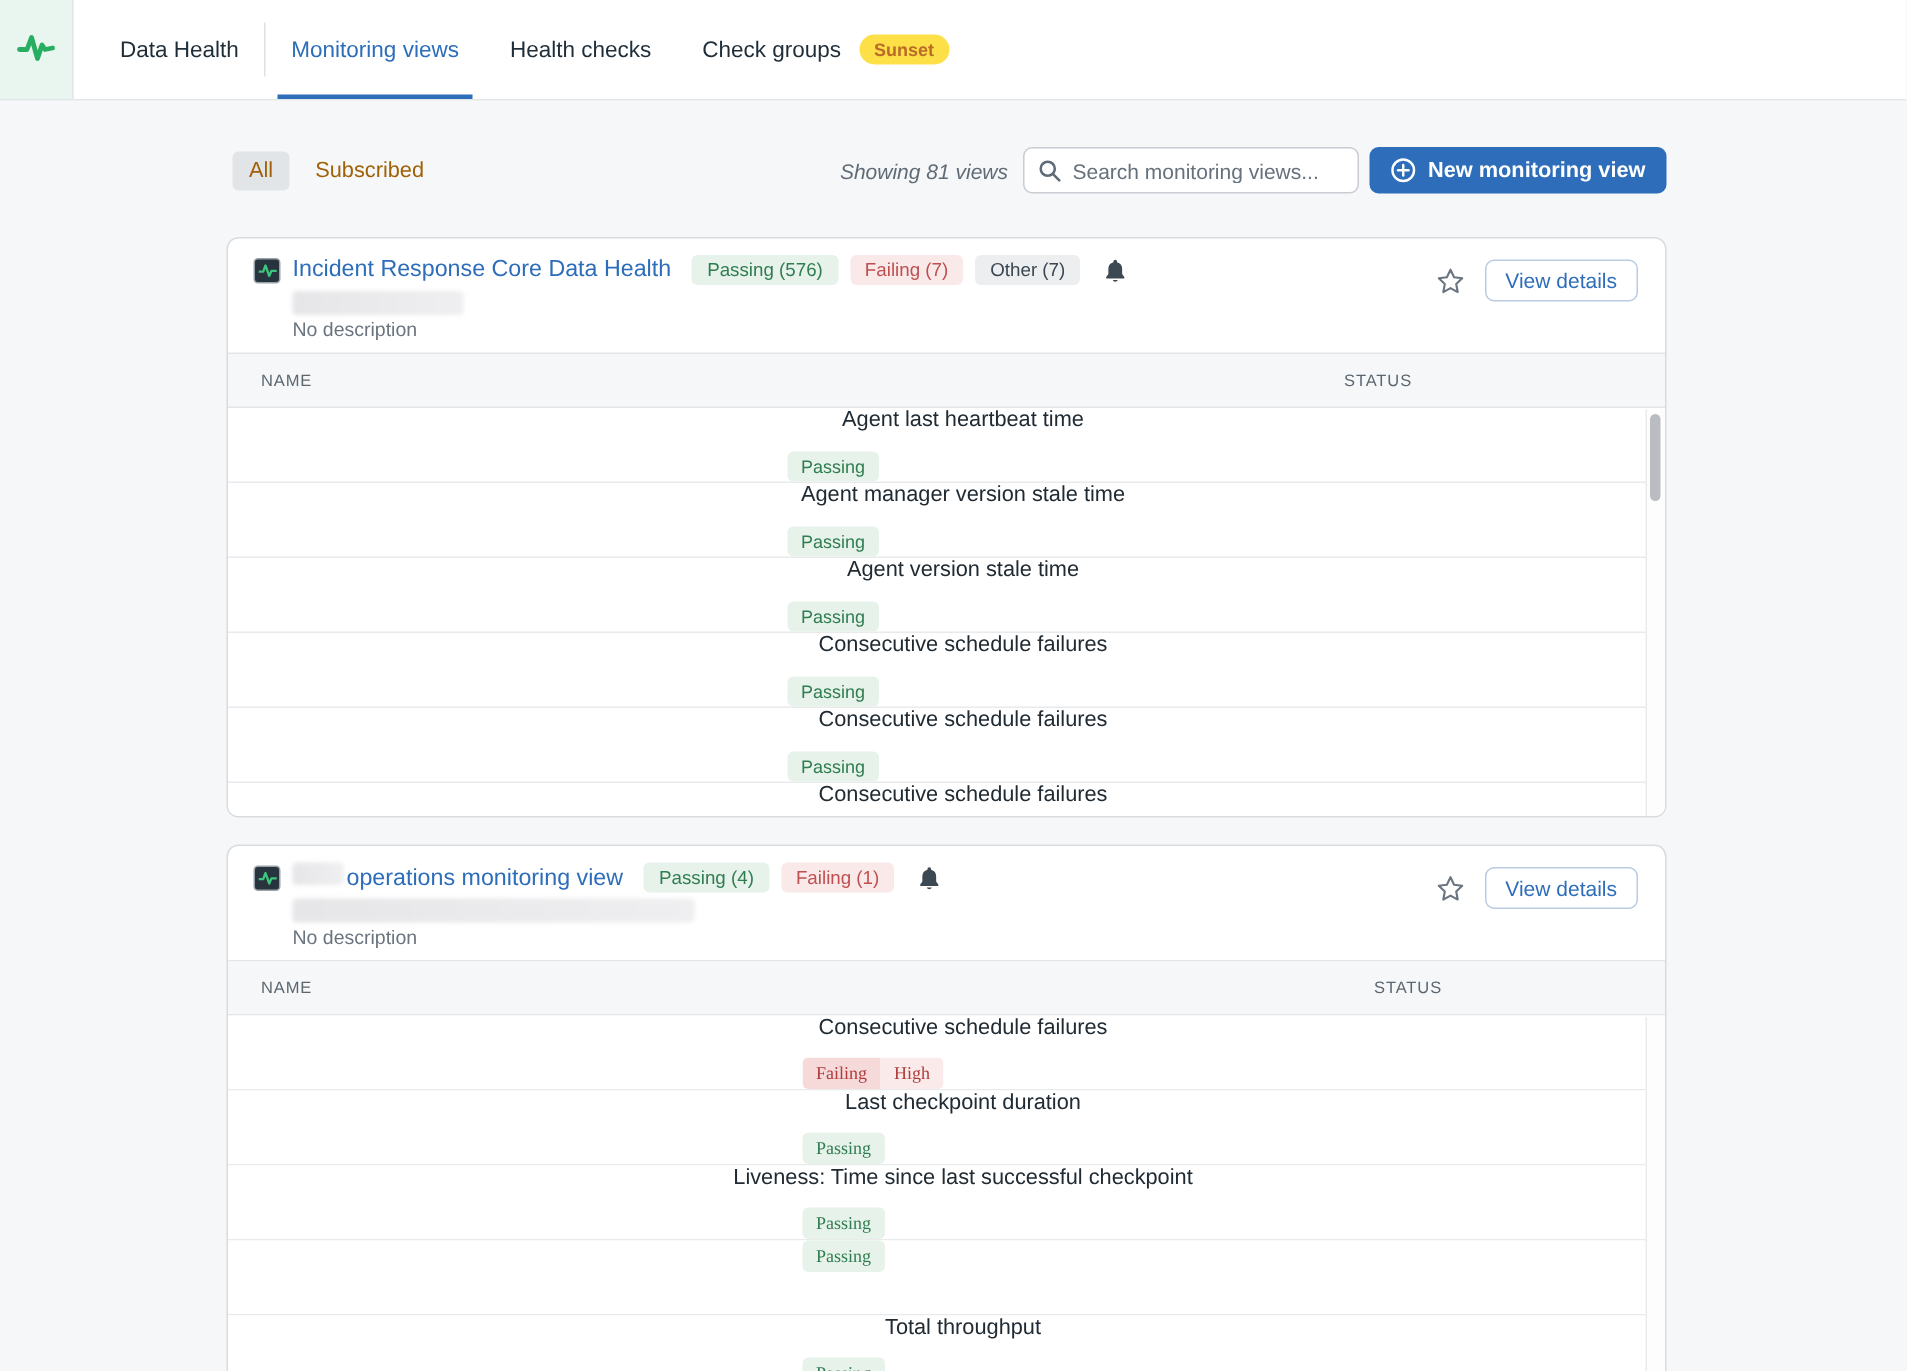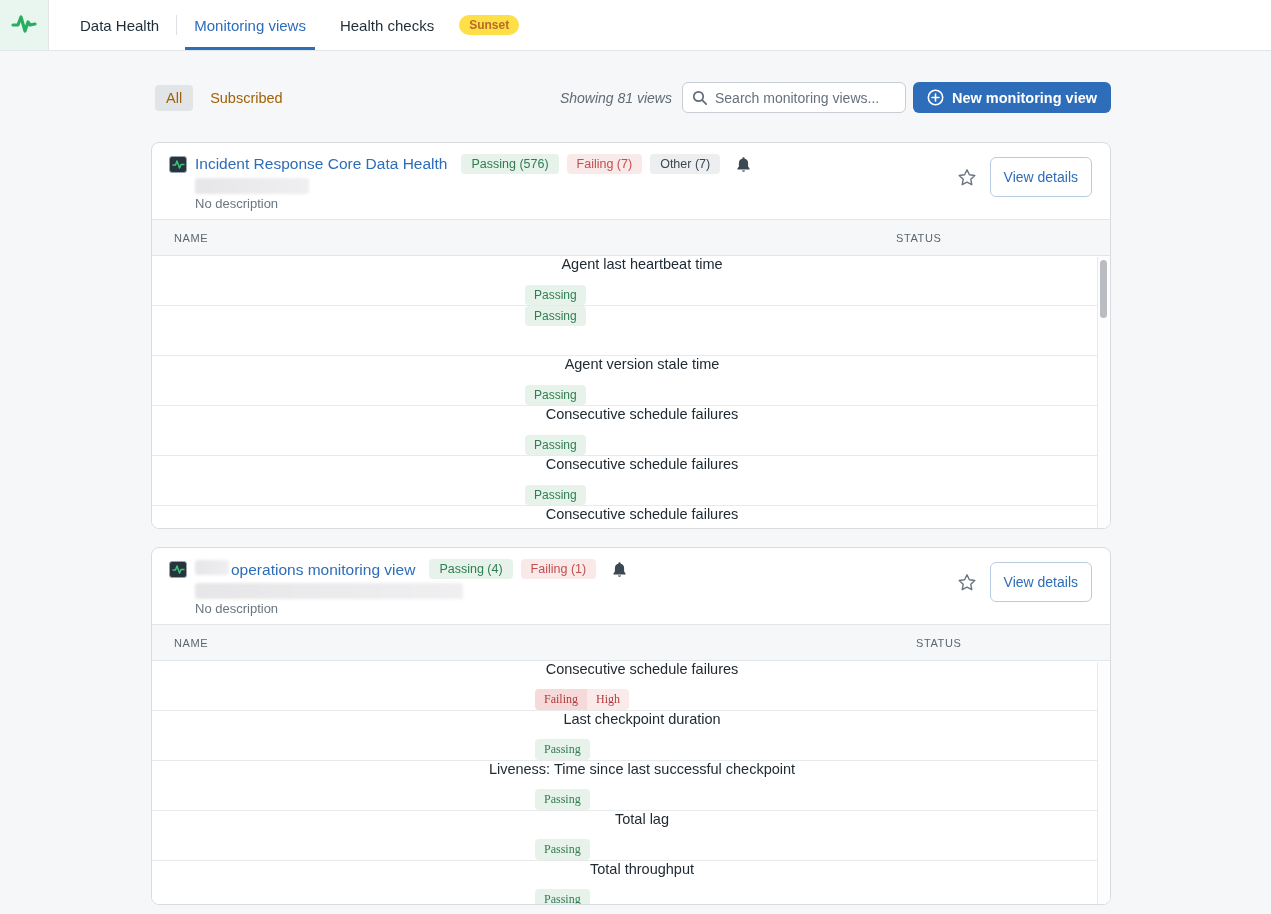--- a/index.html
+++ b/index.html
@@ -4,21 +4,21 @@
 <style>
   * { margin:0; padding:0; box-sizing:border-box; }
   html,body { width:1271px; height:914px; overflow:hidden; }
   body {
     font-family:"Liberation Sans","DejaVu Sans",sans-serif;
     background:#f6f7f8; color:#212b33; font-size:14px;
   }
 
   
   .navbar {
-    height:51px; background:#ffffff; border-bottom:1px solid #e3e6e9;
+    height:67px; background:#ffffff; border-bottom:1px solid #e3e6e9;
     display:flex; align-items:stretch; position:relative;
   }
   .brand {
     width:49px; display:flex; align-items:center; justify-content:center;
     background:#e9f6ef; border-right:1px solid #e3e6e9;
   }
   .nav-tabs { display:flex; align-items:stretch; margin-left:14px; }
   .nav-tab {
     display:flex; align-items:center; padding:0 17px; font-size:15px;
     color:#1f2d38; cursor:pointer; position:relative; white-space:nowrap;
@@ -90,21 +90,21 @@
   .blur-inline { display:inline-block; width:34px; height:15px; margin-right:2px; }
   .strip-1 { width:114px; margin:4px 0 0 26px; }
   .strip-2 { width:268px; margin:4px 0 0 26px; }
   .no-desc { color:#6a7580; font-size:13px; margin:2px 0 0 26px; }
   .header-actions {
     position:absolute; right:18px; top:14px; display:flex; align-items:center; gap:13px;
   }
   .star-btn { cursor:pointer; display:flex; }
   .details-btn {
     background:#fff; border:1px solid #b9cbe2; color:#2d6db9; border-radius:6px;
-    height:40px; padding:0 13px; font-size:14px; cursor:pointer; font-family:inherit;
+    height:28px; padding:0 13px; font-size:14px; cursor:pointer; font-family:inherit;
   }
 
   
   .tbl { border-top:1px solid #e3e6e9; position:relative; }
   .tbl-head {
     height:36px; background:#f6f7f8; display:flex; align-items:center;
     border-bottom:1px solid #e3e6e9;
   }
   .tbl-head .col-name, .trow .tname { padding-left:22px; flex:1; }
   .col-label {
@@ -149,20 +149,21 @@
       <svg width="26" height="26" viewBox="0 0 26 26">
         <polyline points="2,14 7,14 10,6 14,20 17,11 19,14 24,13" fill="none" stroke="#27ae60" stroke-width="3.2" stroke-linecap="round" stroke-linejoin="round"></polyline>
       </svg>
     </span>
   </div>
   <div class="nav-tabs">
     <div class="nav-tab">Data Health</div>
     <div class="nav-sep"></div>
     <div class="nav-tab active">Monitoring views</div>
     <div class="nav-tab">Health checks</div>
+    <div class="nav-tab" style="padding-right:4px;">Check groups</div>
     <span class="sunset-pill">Sunset</span>
   </div>
 </div>
 
 <div class="toolbar">
   <div class="filter-pill selected">All</div>
   <div class="filter-pill">Subscribed</div>
   <div class="toolbar-spacer"></div>
   <div class="showing-text">Showing 81 views</div>
   <div class="search-box">
@@ -224,20 +225,21 @@
       <div class="col-status col-label">Status</div>
     </div>
     <div class="tbl-body clipped">
         <div class="trow">
           <div class="tname">Agent last heartbeat time</div>
           <div class="tstatus">
             <span class="sbadge passing">Passing</span>
           </div>
         </div>
         <div class="trow">
+          <div class="tname">Agent manager version stale time</div>
           <div class="tstatus">
             <span class="sbadge passing">Passing</span>
           </div>
         </div>
         <div class="trow">
           <div class="tname">Agent version stale time</div>
           <div class="tstatus">
             <span class="sbadge passing">Passing</span>
           </div>
         </div>
@@ -320,21 +322,20 @@
             <span class="sbadge passing">Passing</span>
           </div>
         </div>
         <div class="trow">
           <div class="tname">Liveness: Time since last successful checkpoint</div>
           <div class="tstatus">
             <span class="sbadge passing">Passing</span>
           </div>
         </div>
         <div class="trow">
-          <div class="tname">Total lag</div>
           <div class="tstatus">
             <span class="sbadge passing">Passing</span>
           </div>
         </div>
         <div class="trow">
           <div class="tname">Total throughput</div>
           <div class="tstatus">
             <span class="sbadge passing">Passing</span>
           </div>
         </div>

